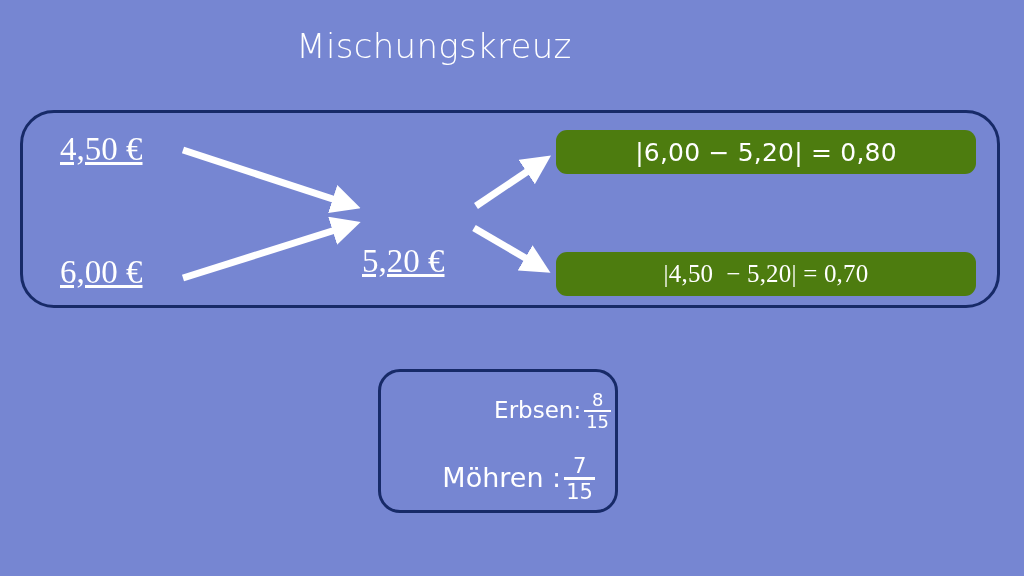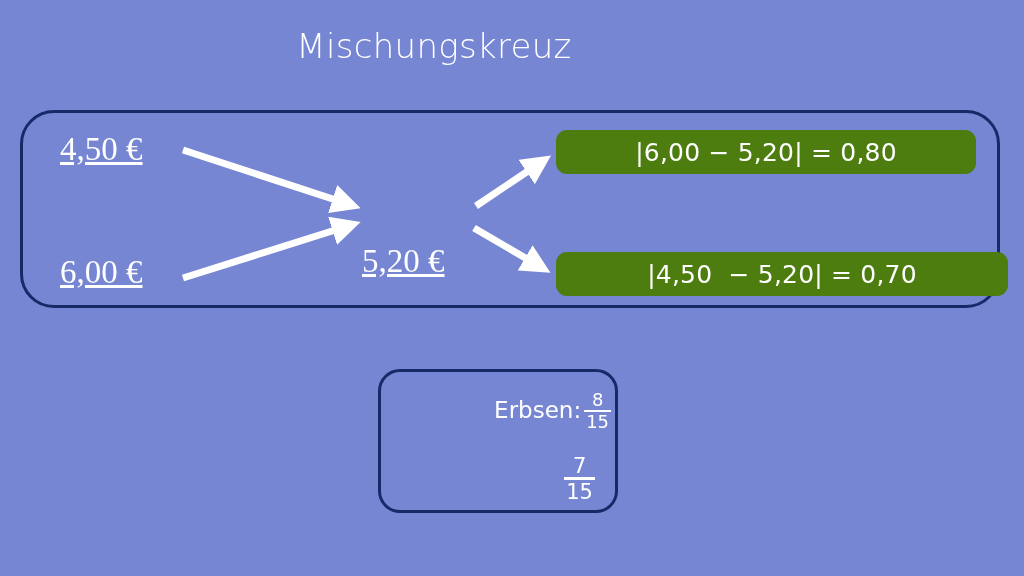--- a/index.html
+++ b/index.html
@@ -75,21 +75,21 @@
     font-family: "DejaVu Sans", sans-serif;
     font-weight: 400;
     font-size: 25px;
     display: flex;
     align-items: center;
     justify-content: center;
     white-space: pre;
     letter-spacing: 0.2px;
   }
   .result-top { left: 556px; top: 130px; width: 420px; height: 44px; }
-  .result-bot { left: 556px; top: 252px; width: 452px; height: 44px; }
+  .result-bot { left: 556px; top: 252px; width: 420px; height: 44px; font-family: Liberation Serif, serif; }
 
   
   .legend-box {
     position: absolute;
     left: 378px;
     top: 369px;
     width: 240px;
     height: 144px;
     box-sizing: border-box;
     border: 3px solid #172a68;
@@ -180,20 +180,21 @@
     <div class="legend-row legend-row-1">
       <span>Erbsen:</span>
       <span class="frac">
         <span class="num">8</span>
         <span class="bar"></span>
         <span class="den">15</span>
       </span>
     </div>
 
     <div class="legend-row legend-row-2">
+      <span>Möhren :</span>
       <span class="frac">
         <span class="num">7</span>
         <span class="bar"></span>
         <span class="den">15</span>
       </span>
     </div>
 
   </div>
 
 </div>

